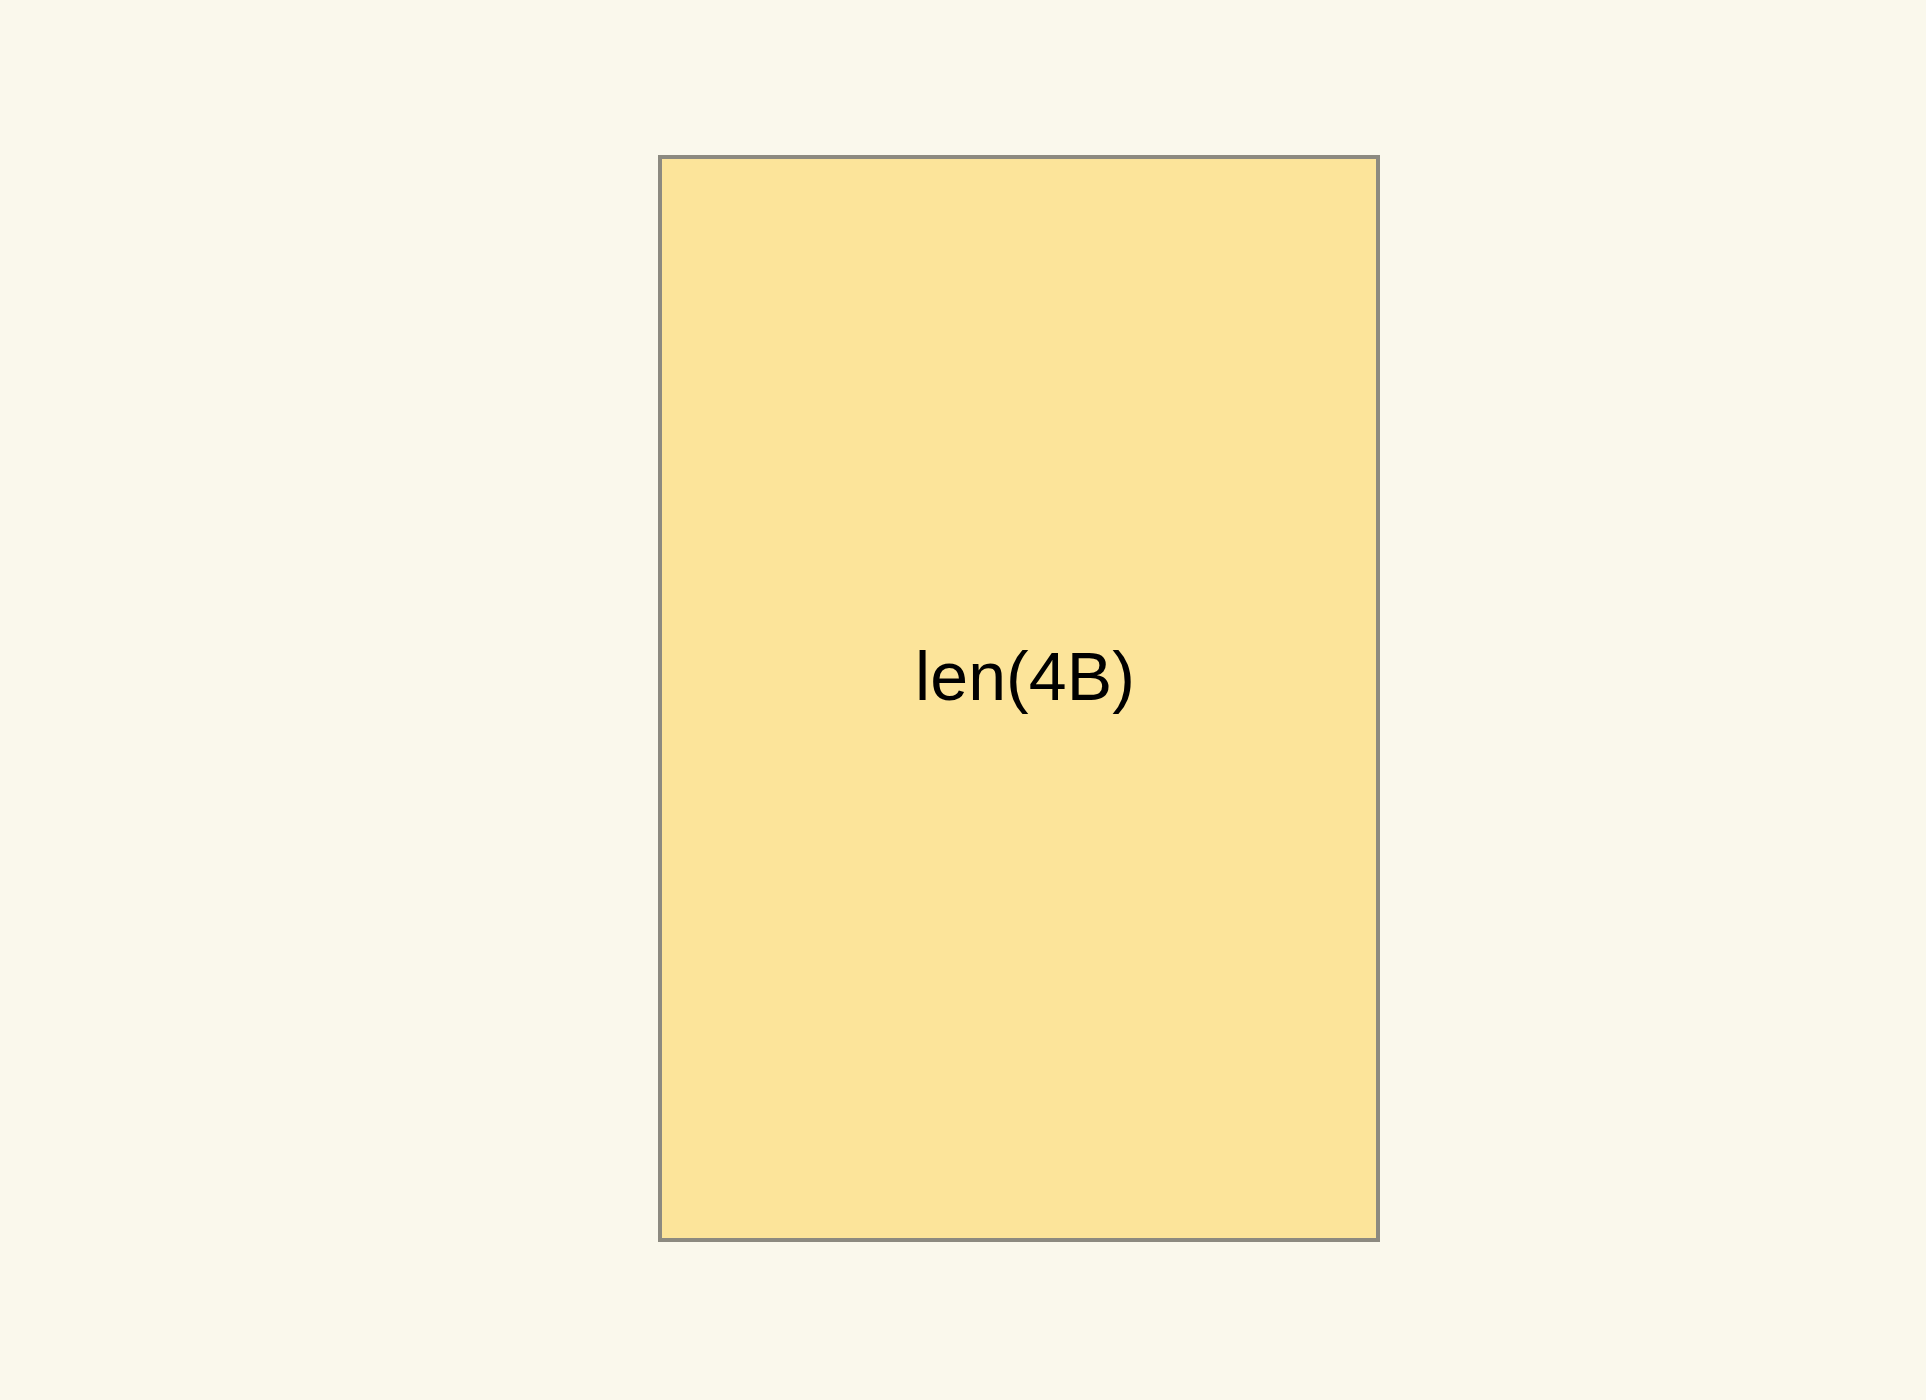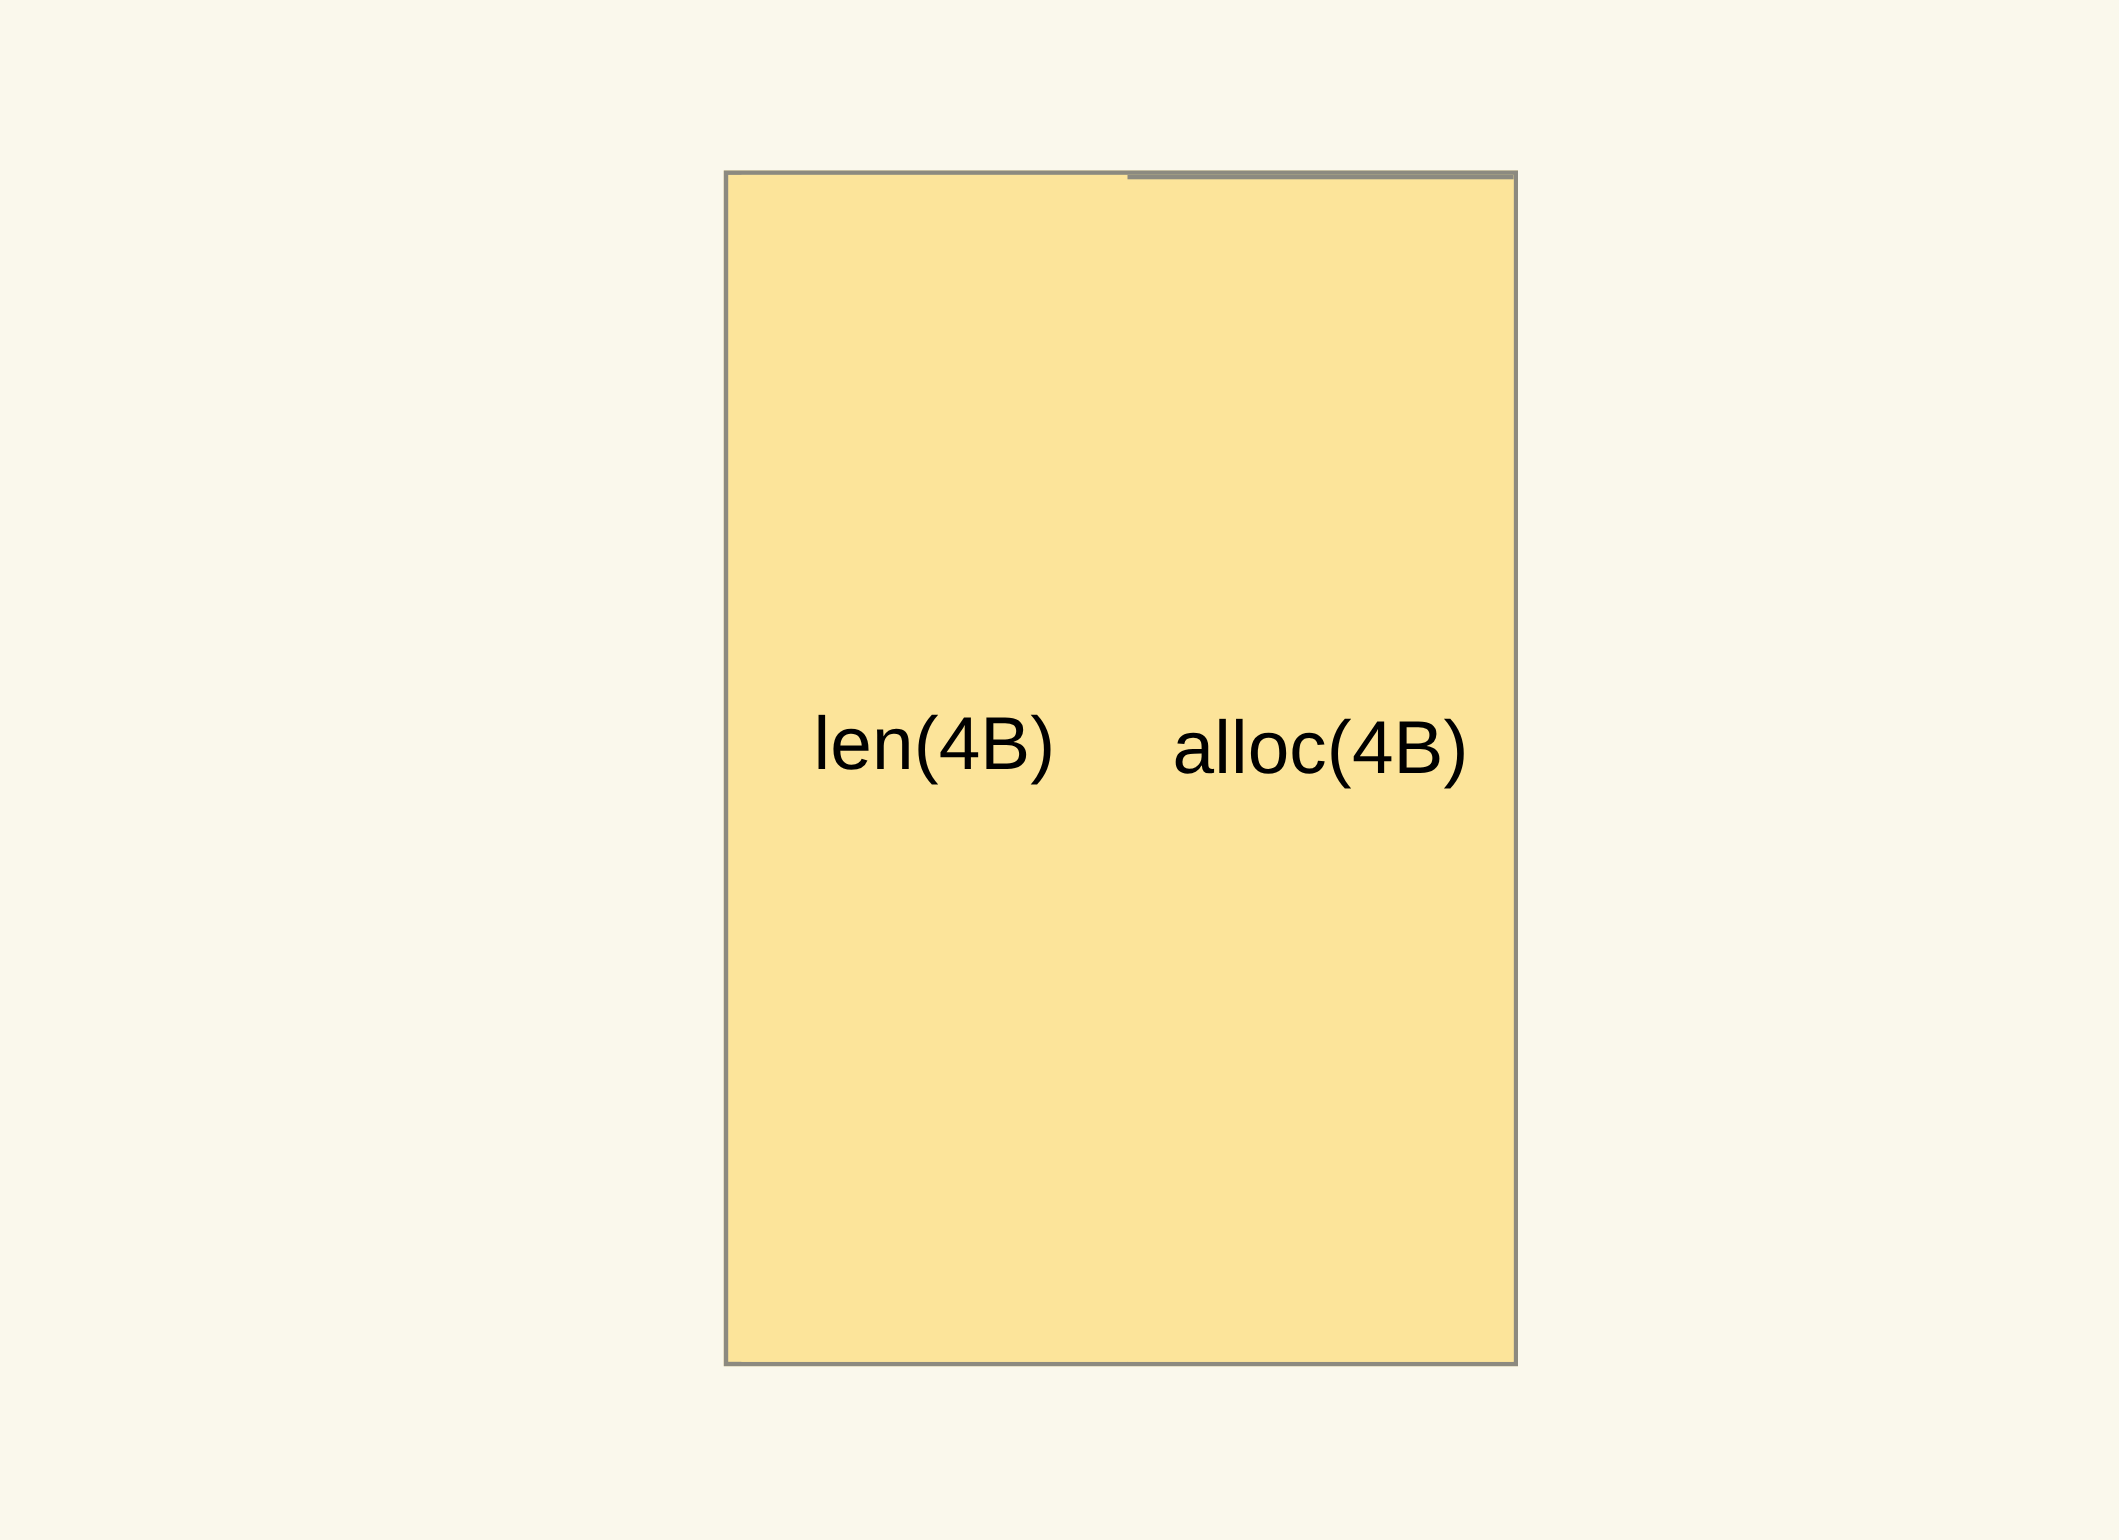--- a/index.html
+++ b/index.html
@@ -28,21 +28,21 @@
   #struct-box {
     position: absolute;
     left: 658px;
     top: 155px;
     width: 722px;
     height: 1087px;
     box-sizing: border-box;
     border: 4px solid #8c8a80;
     background: #fce49a;
     display: flex;
-    flex-direction: row;
+    flex-direction: column;
     padding-left: 12px;
   }
 
   .struct-field {
     flex: 1 1 0;
     position: relative;
     background: #fce49a;
     box-sizing: border-box;
     display: flex;
     align-items: center;
@@ -72,20 +72,17 @@
 <body style="background: rgb(250, 248, 236);">
 
 <div id="diagram-canvas">
 
   <div id="struct-box" style="left: 658px; top: 155px; width: 722px; height: 1087px; background: rgb(252, 228, 154); border: 4px solid rgb(140, 138, 128);">
 
     <div class="struct-field" id="field-len" style="background: rgb(252, 228, 154);">
       <div class="field-label" style="color: rgb(0, 0, 0);">len(4B)</div>
     </div>
 
-    <div class="struct-field" id="field-alloc" style="background: rgb(252, 228, 154); border-top: 4px solid rgb(140, 138, 128);">
-      <div class="field-label" style="color: rgb(0, 0, 0);">alloc(4B)</div>
-    </div>
 
 
   </div>
 
 </div>
 
 </body></html>

